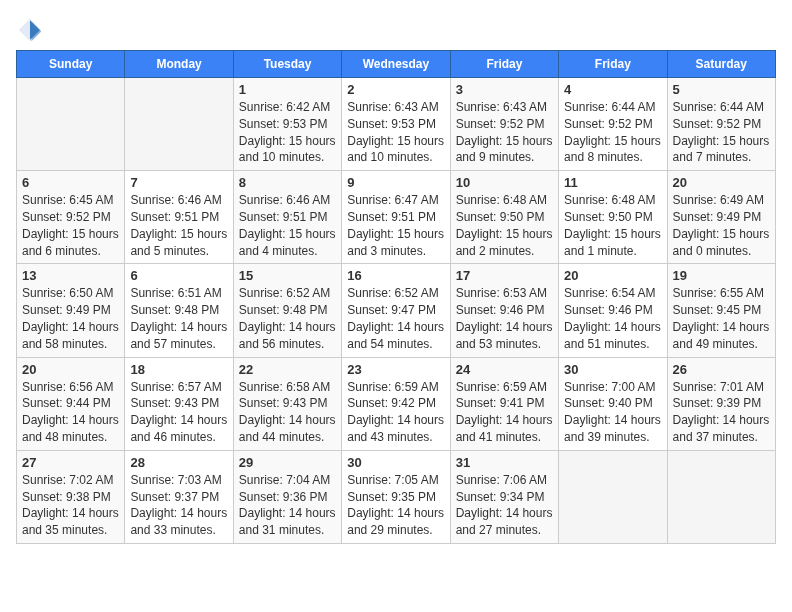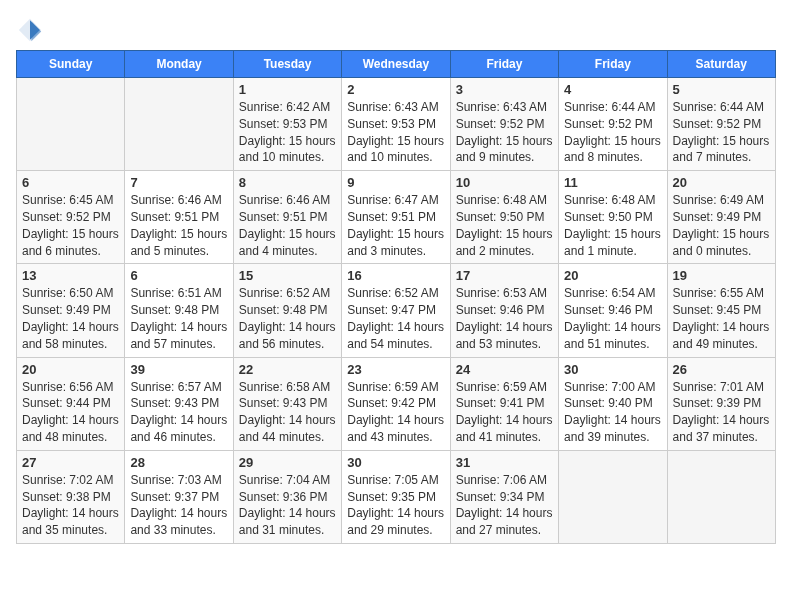--- a/index.html
+++ b/index.html
@@ -219,21 +219,21 @@
           <span class="day-number">19</span>
           <div class="day-info">Sunrise: 6:55 AM<br>Sunset: 9:45 PM<br>Daylight: 14 hours<br>and 49 minutes.</div>
         </td>
       </tr>
       <tr>
         <td>
           <span class="day-number">20</span>
           <div class="day-info">Sunrise: 6:56 AM<br>Sunset: 9:44 PM<br>Daylight: 14 hours<br>and 48 minutes.</div>
         </td>
         <td>
-          <span class="day-number">39</span>
+          <span class="day-number">18</span>
           <div class="day-info">Sunrise: 6:57 AM<br>Sunset: 9:43 PM<br>Daylight: 14 hours<br>and 46 minutes.</div>
         </td>
         <td>
           <span class="day-number">22</span>
           <div class="day-info">Sunrise: 6:58 AM<br>Sunset: 9:43 PM<br>Daylight: 14 hours<br>and 44 minutes.</div>
         </td>
         <td>
           <span class="day-number">23</span>
           <div class="day-info">Sunrise: 6:59 AM<br>Sunset: 9:42 PM<br>Daylight: 14 hours<br>and 43 minutes.</div>
         </td>

